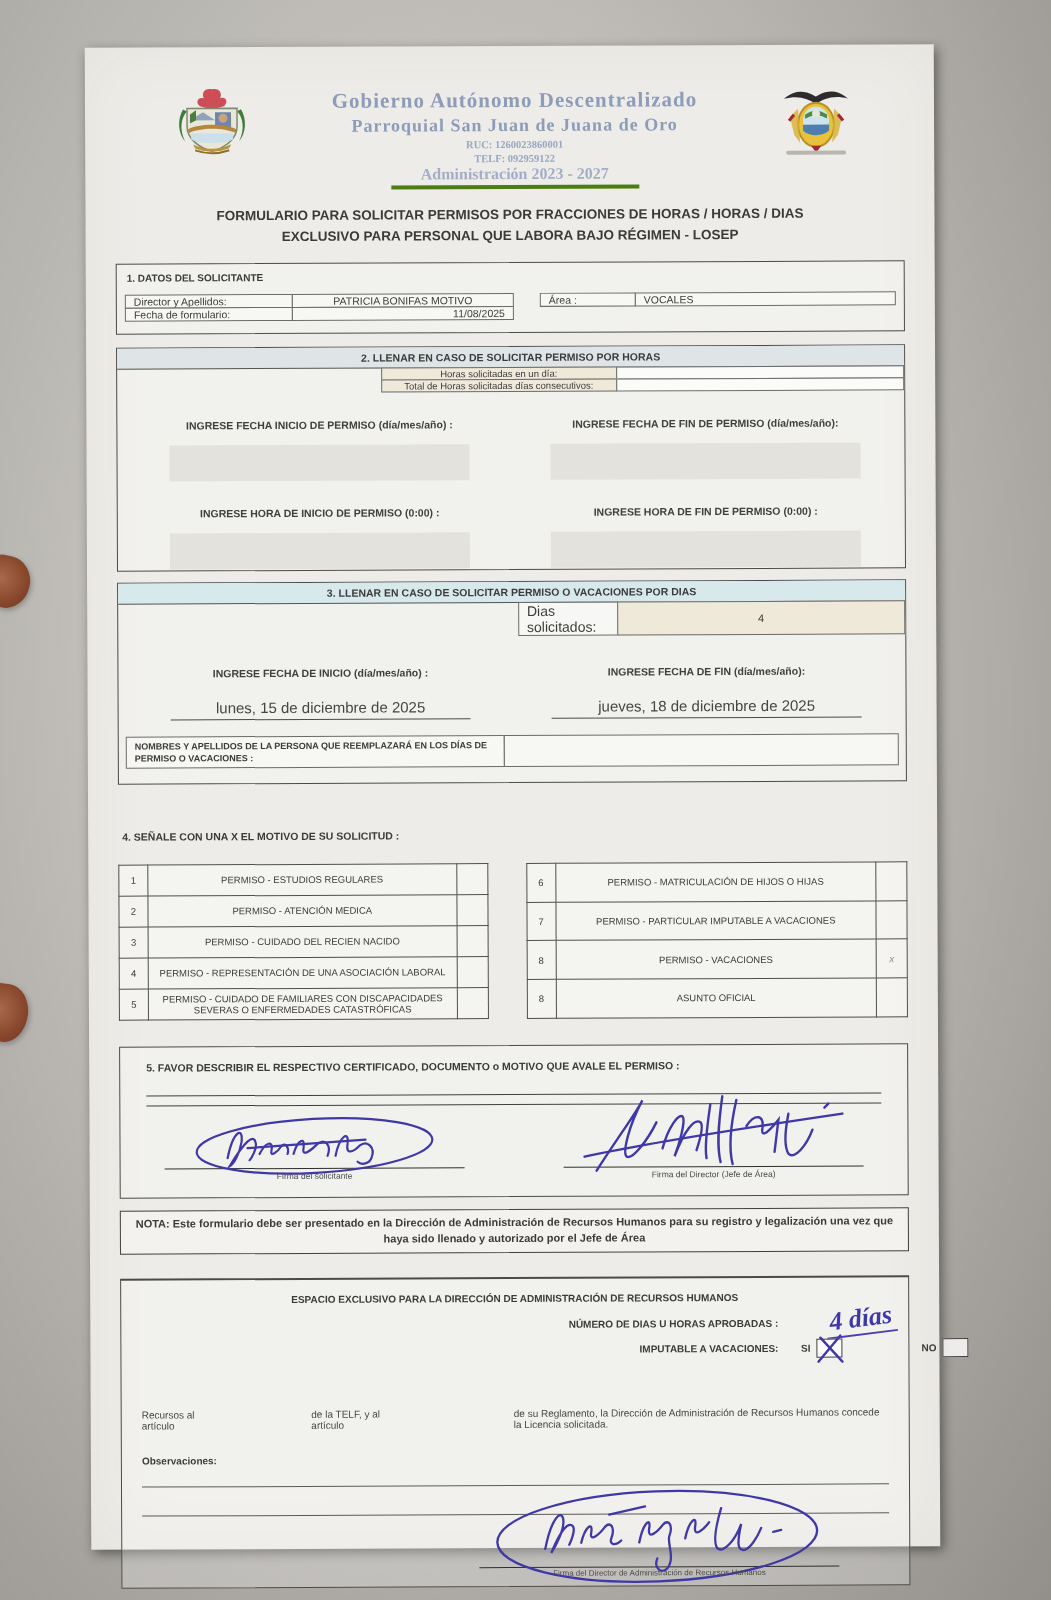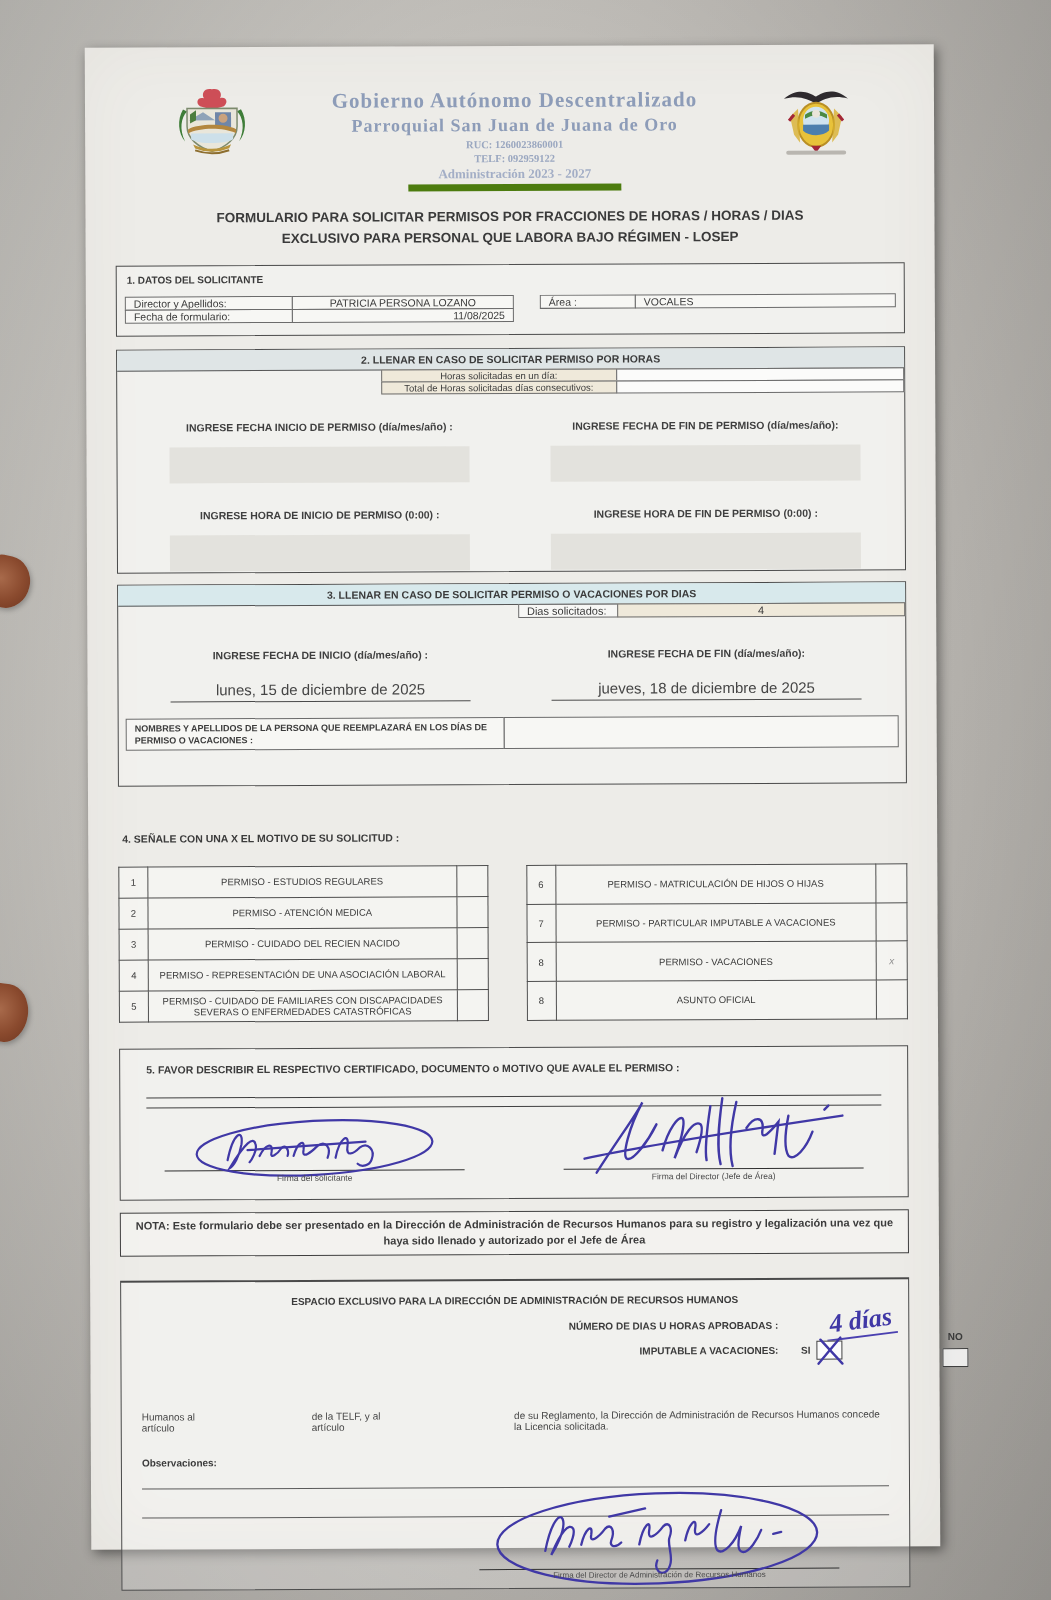--- a/index.html
+++ b/index.html
@@ -28,21 +28,21 @@
     color:#3b3b3b;box-sizing:border-box;padding:0 30px;z-index:2;
   }
 
   
   .header{display:flex;align-items:flex-start;margin:40px 50px 0 58px;}
   .logo{flex:0 0 auto;}
   .org{flex:1;text-align:center;font-family:"Liberation Serif", serif;color:#8d9cb8;margin-top:2px;}
   .org-l1{font-size:21px;font-weight:bold;letter-spacing:1px;}
   .org-l2{font-size:18px;font-weight:bold;letter-spacing:1px;margin-top:2px;}
   .org-l3{font-size:10.5px;font-weight:bold;margin-top:3px;color:#9aa7c0;}
-  .org-l4{font-size:13px;font-weight:bold;margin-top:1px;color:#a3aec6;border-bottom:7px solid #4d7c0f;display:inline-block;padding:0 30px 2px;}
+  .org-l4{font-size:16px;font-weight:bold;margin-top:1px;color:#a3aec6;border-bottom:4px solid #4d7c0f;display:inline-block;padding:0 30px 2px;}
 
   .doc-title{margin-top:16px;text-align:center;font-weight:bold;font-size:13.5px;color:#3a3a3a;line-height:1.55;}
 
   
   .fbox{border:1.6px solid #4a4a4a;background:rgba(255,255,255,.25);}
   .cell{border:1px solid #6b6b6b;box-sizing:border-box;font-size:10.5px;display:flex;align-items:center;padding:0 8px;background:rgba(252,252,250,.55);}
   .cell + .cell{margin-left:-1px;}
 
   
   .s1{margin-top:15px;padding:6px 8px 12px;position:relative;}
@@ -56,21 +56,21 @@
   .w-area-val{flex:1;}
 
   
   .sec-head{height:20px;display:flex;align-items:center;justify-content:center;font-size:10.5px;font-weight:bold;border-bottom:1px solid #555;}
   .h2bg{background:#dfe5e6;}
   .h3bg{background:#d8e9ec;}
   .hrow{display:flex;margin-left:33.5%;margin-top:-1px;}
   .hrow .lab{width:236px;justify-content:center;background:#efe9da;font-size:9.5px;}
   .hrow .val{flex:1;background:rgba(255,255,255,.7);}
   .hrow3{display:flex;margin-left:50.8%;margin-top:-1px;}
-  .hrow3 .lab{width:100px;font-size:11px;background:rgba(252,252,250,.6);}
+  .hrow3 .lab{width:100px;font-size:14px;background:rgba(252,252,250,.6);}
   .hrow3 .val{flex:1;background:#efe9da;justify-content:center;font-size:11px;}
   .twocol{display:flex;justify-content:space-between;padding:0 44px 0 52px;}
   .ing{font-size:10.5px;font-weight:bold;color:#3f3f3f;}
   .colL{width:300px;text-align:center;}
   .colR{width:310px;text-align:center;}
   .grayinput{height:36px;background:#e3e2dd;margin-top:14px;}
   .dateval{font-size:15px;color:#454545;border-bottom:1.6px solid #4a4a4a;padding:4px 6px 3px;margin-top:16px;}
   .s2{margin-top:13px;height:224px;box-sizing:border-box;}
   .s3{margin-top:11px;height:202px;box-sizing:border-box;}
   .reemp{display:flex;margin:16px 7px 0;}
@@ -104,21 +104,21 @@
   
   .hr-box{margin-top:24px;height:310px;box-sizing:border-box;border-top-width:2.4px;padding:14px 20px 0;position:relative;}
   .hr-title{text-align:center;font-size:10px;font-weight:bold;}
   .hr-right{position:absolute;right:130px;top:40px;text-align:right;font-size:10px;font-weight:bold;}
   .hr-row{margin-top:14px;display:flex;justify-content:flex-end;align-items:center;gap:14px;}
   .hand{font-family:"Liberation Serif", serif;font-style:italic;color:#4038a6;}
   .dias-hand{position:absolute;right:-118px;top:-14px;font-size:26px;transform:rotate(-7deg);border-bottom:2px solid #4a40b0;padding:0 4px 0;}
   .chk{width:24px;height:17px;border:1.2px solid #3f3f3f;background:rgba(255,255,255,.8);position:relative;display:inline-block;vertical-align:middle;}
   .chk svg{position:absolute;left:-5px;top:-8px;overflow:visible;}
   .si-wrap{position:absolute;right:-64px;display:flex;align-items:center;gap:6px;}
-  .no-wrap{position:absolute;right:-190px;display:flex;align-items:center;gap:6px;flex-direction:column;}
+  .no-wrap{position:absolute;right:-190px;display:flex;align-items:center;gap:6px;}
   .conforme{display:flex;margin-top:104px;font-size:10px;color:#474747;}
   .conforme .g1{margin-left:98px;}
   .conforme .g2{margin-left:118px;}
   .obs{font-size:10px;font-weight:bold;margin-top:24px;}
   .obs-line{border-bottom:1.2px solid #5a5a5a;margin-top:20px;}
   .obs-line2{border-bottom:1.2px solid #5a5a5a;margin-top:28px;}
   .hr-sig{position:absolute;right:70px;bottom:8px;width:360px;text-align:center;}
   .hr-sigline{border-top:1.4px solid #2f2f2f;margin-top:-26px;}
   .hr-sigcap{font-size:8px;color:#4a4a4a;margin-top:1px;}
 
@@ -176,21 +176,21 @@
 
   <div class="doc-title">
     <div>FORMULARIO PARA SOLICITAR PERMISOS  POR FRACCIONES DE HORAS / HORAS / DIAS</div>
     <div>EXCLUSIVO PARA PERSONAL QUE LABORA BAJO RÉGIMEN - LOSEP</div>
   </div>
 
   <div class="fbox s1">
     <div class="s1-title">1. DATOS DEL SOLICITANTE</div>
     <div class="s1-row">
       <div class="cell w-lab">Director y Apellidos:</div>
-      <div class="cell w-val">PATRICIA PERSONA LOZANO</div>
+      <div class="cell w-val">PATRICIA BONIFAS MOTIVO</div>
       <div class="cell s1-gap"></div>
       <div class="cell w-area-lab">Área :</div>
       <div class="cell w-area-val">VOCALES</div>
     </div>
     <div class="s1-row">
       <div class="cell w-lab">Fecha de formulario:</div>
       <div class="cell w-val2">11/08/2025</div>
     </div>
   </div>
 
@@ -370,21 +370,21 @@
           </span>
         </span>
         <span class="no-wrap">
           <span>NO</span>
           <span class="chk"></span>
         </span>
       </div>
     </div>
 
     <div class="conforme">
-      <span>Humanos al artículo</span>
+      <span>Recursos al artículo</span>
       <span class="g1"></span>
       <span>de la TELF, y al artículo</span>
       <span class="g2"></span>
       <span>de su Reglamento, la Dirección de Administración de Recursos Humanos concede la Licencia solicitada.</span>
     </div>
 
     <div class="obs">Observaciones:</div>
     <div class="obs-line"></div>
     <div class="obs-line2"></div>
 

